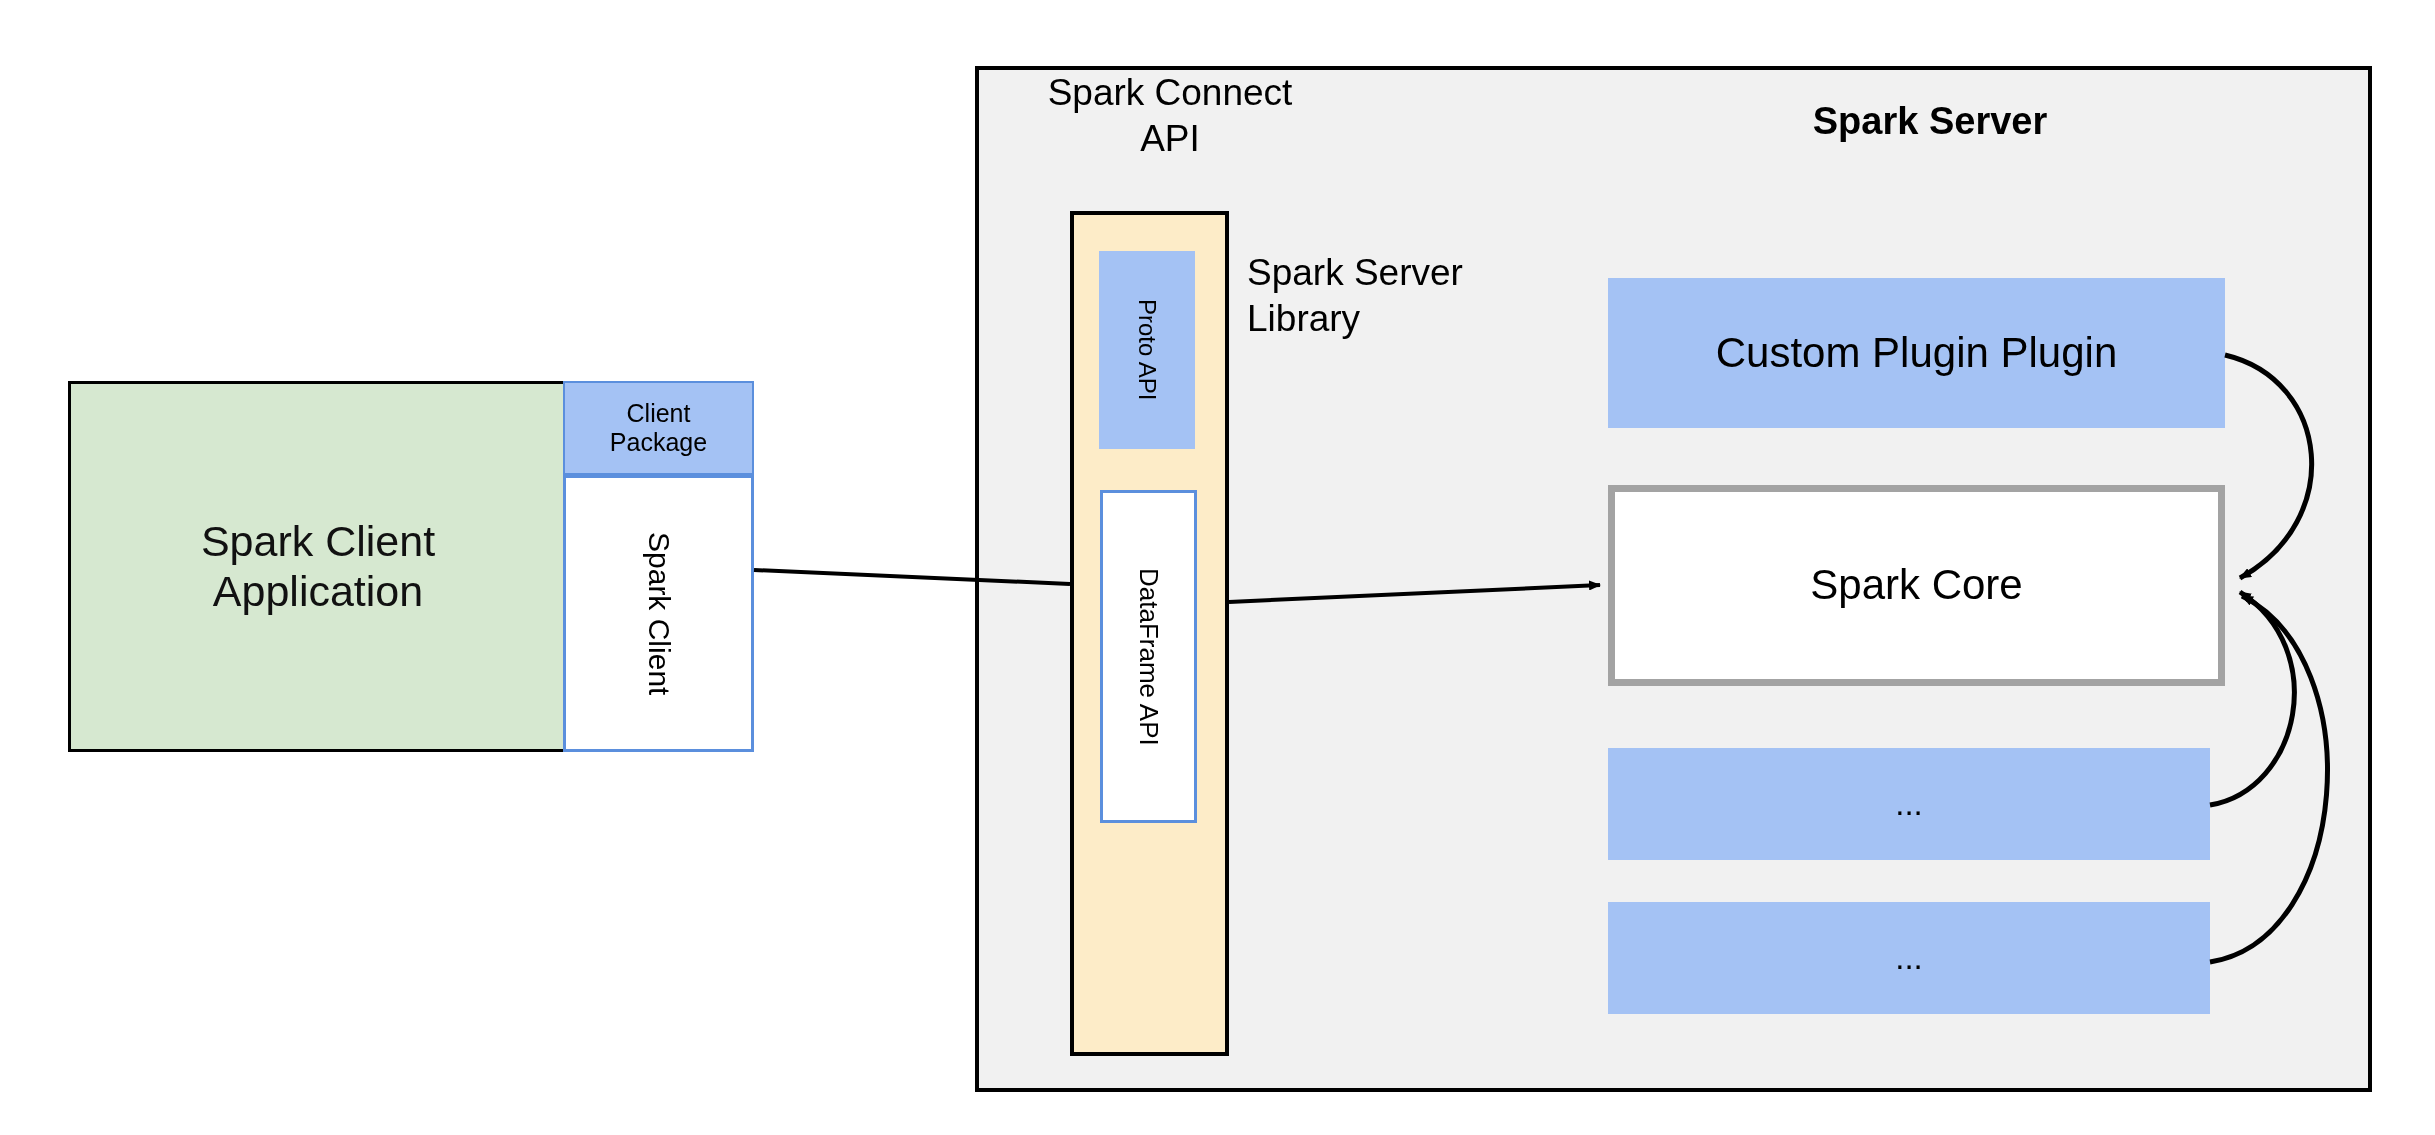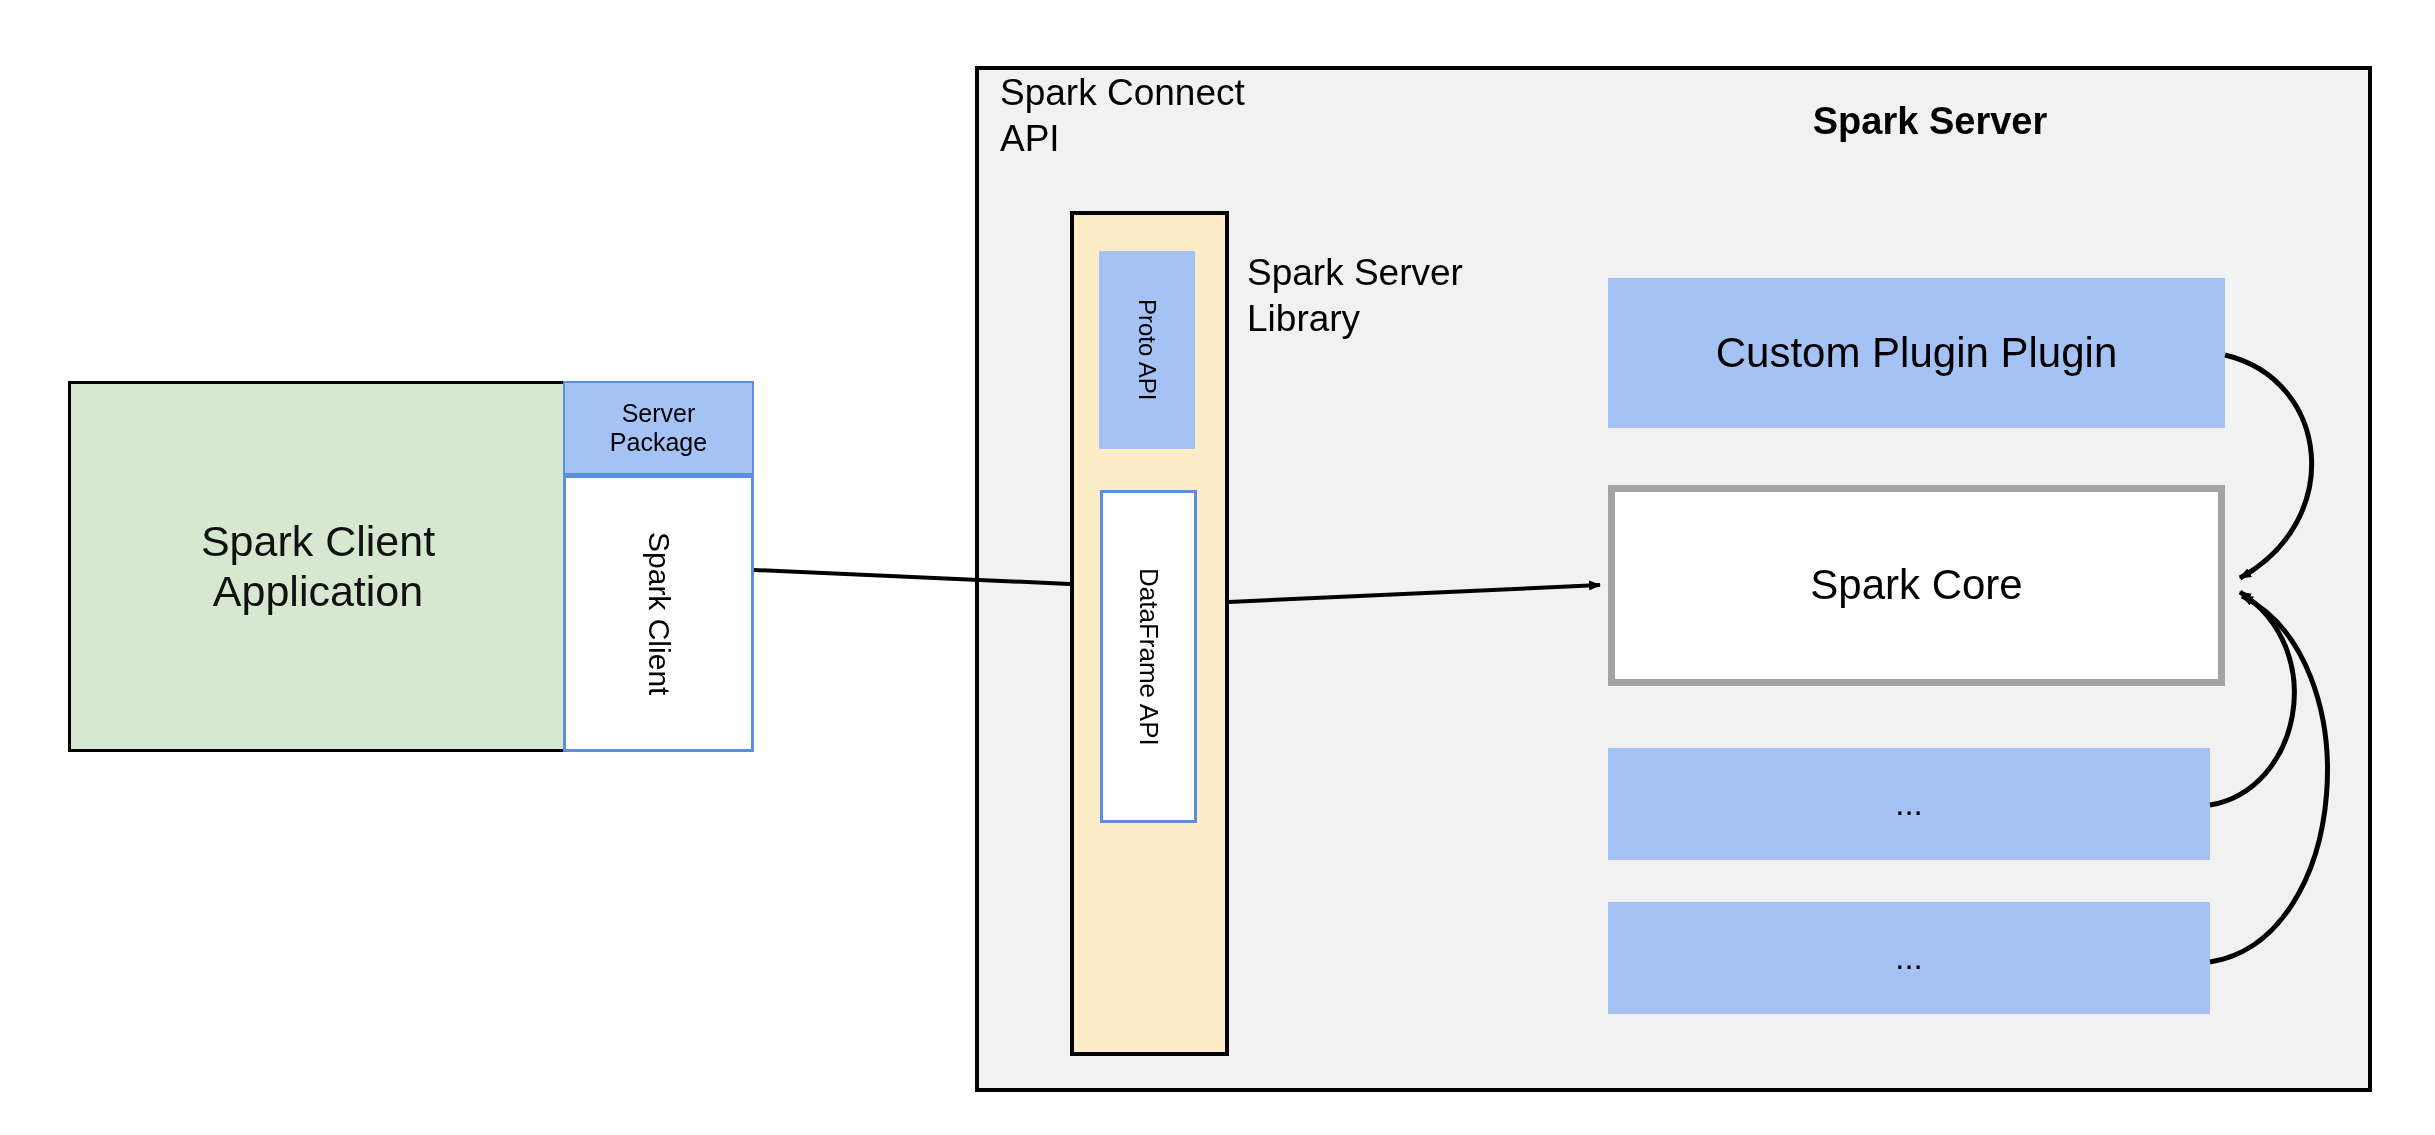--- a/index.html
+++ b/index.html
@@ -70,21 +70,21 @@
     width: 1397px; height: 1026px;
     background: #f1f1f1;
     border: 4px solid #000000;
     box-sizing: border-box;
   }
 
   #spark-connect-api-label {
     position: absolute;
     left: 1000px; top: 70px;
     width: 340px;
-    text-align: left;
+    text-align: center;
     font-size: 37px;
     white-space: pre-line;
     line-height: 1.25;
   }
 
   #spark-server-title {
     position: absolute;
     left: 1620px; top: 100px;
     width: 620px;
     text-align: center;
@@ -215,21 +215,21 @@
   <div class="box" id="ellipsis-box-2">
     <span>...</span>
   </div>
 
   <div class="box" id="client-app-box">
     <span id="client-app-label">Spark Client
 Application</span>
   </div>
 
   <div class="box" id="client-package-box">
-    <span id="client-package-label">Server
+    <span id="client-package-label">Client
 Package</span>
   </div>
 
   <div class="box" id="spark-client-box">
     <span id="spark-client-label">Spark Client</span>
   </div>
 
   <svg id="connectors" viewBox="0 0 2435 1135">
     <defs>
       <marker id="arrowhead" markerWidth="12" markerHeight="10" refX="11" refY="5" orient="auto" markerUnits="userSpaceOnUse">

